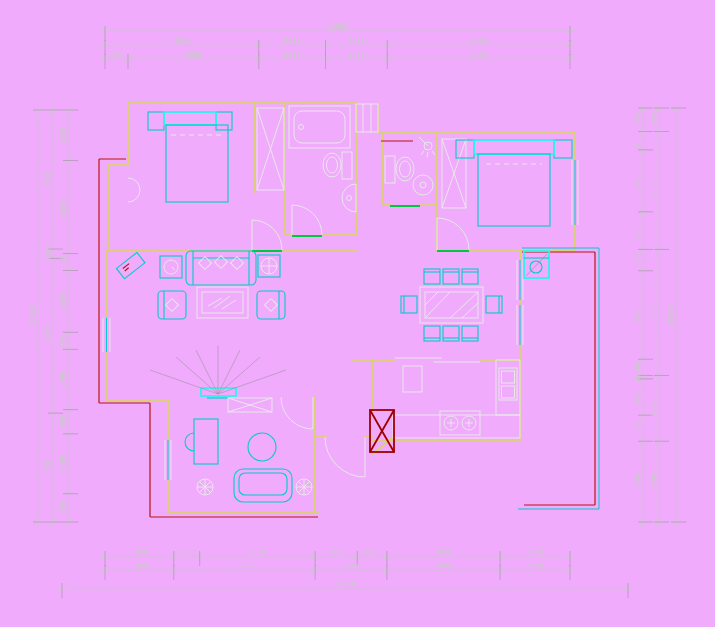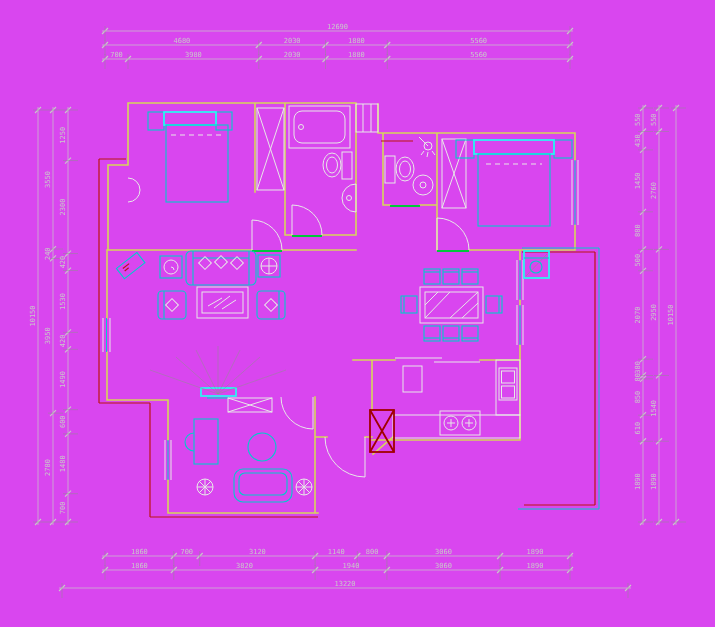--- a/index.html
+++ b/index.html
@@ -1,16 +1,16 @@
 <!DOCTYPE html>
 <html><head>
 <meta charset="utf-8">
 <style>
   html,body{margin:0;padding:0;background:#000;}
-  #stage{position:relative;width:715px;height:627px;background:#d946ef;overflow:hidden;
+  #stage{position:relative;width:715px;height:627px;background:#f0abfc;overflow:hidden;
          font-family:"DejaVu Sans Mono",monospace;}
   svg{position:absolute;left:0;top:0;}
   .wall{stroke:var(--wall);stroke-width:1.6;fill:none;stroke-linecap:square}
   .furn{stroke:var(--furn);stroke-width:1.1;fill:none}
   .furnB{stroke:var(--furnB);stroke-width:1.8;fill:none}
   .fix{stroke:var(--fix);stroke-width:1;fill:none}
   .red{stroke:var(--red);stroke-width:1.2;fill:none}
   .cy{stroke:var(--furn);stroke-width:1;fill:none}
   .green{stroke:var(--green);stroke-width:2;fill:none}
   .shaft{stroke:var(--shaft);stroke-width:1.8;fill:none}

